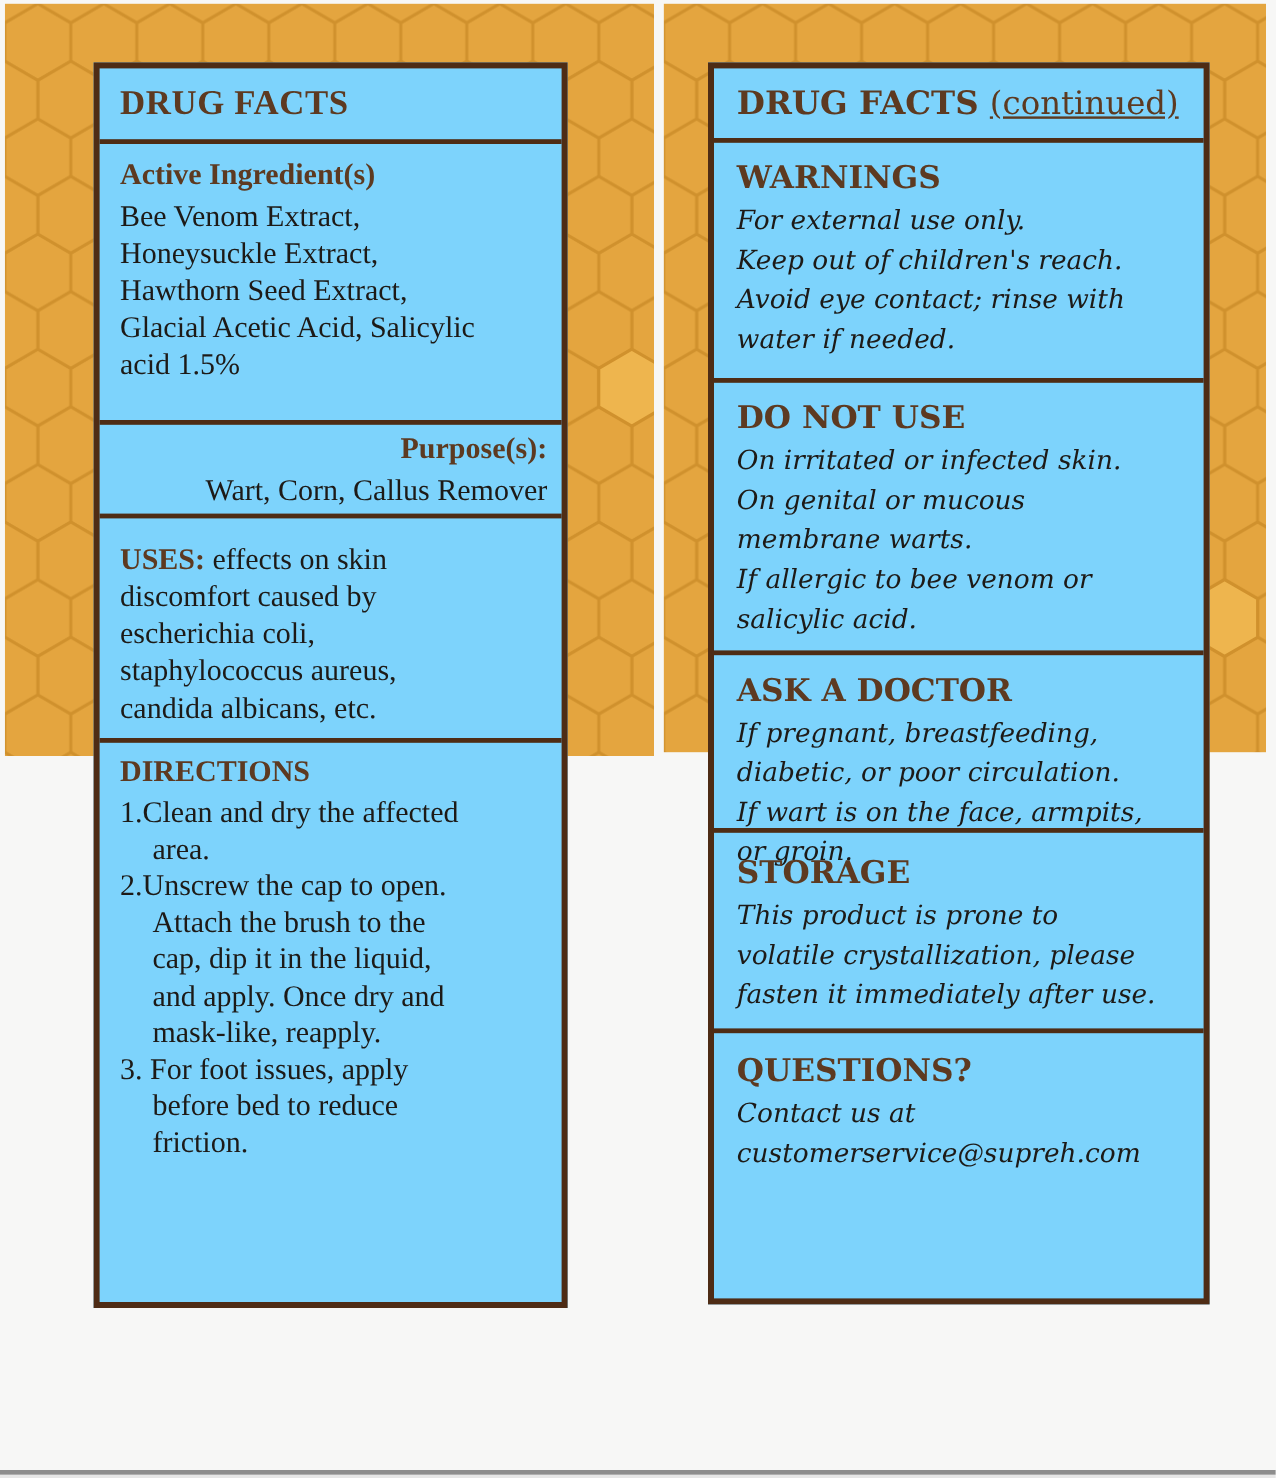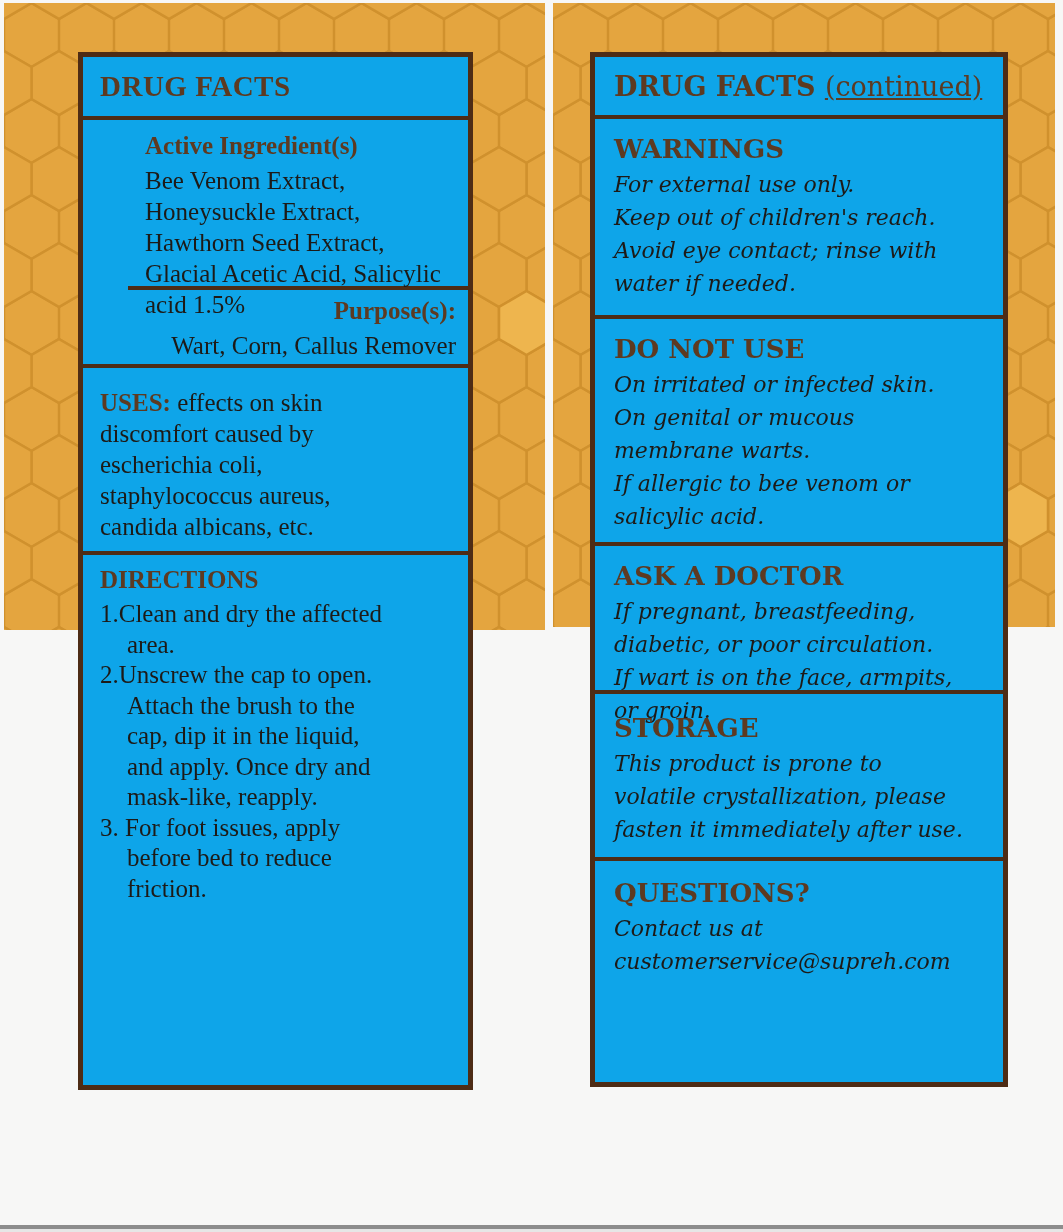--- a/index.html
+++ b/index.html
@@ -9,21 +9,21 @@
     font-family:"Liberation Serif", serif;
   }
   .gold-band{position:absolute;top:3px;display:block;}
   .gold-left{left:4px;}
   .gold-right{left:553px;}
 
   .facts-box{
     position:absolute;
     box-sizing:border-box;
     border:5px solid #4e2c15;
-    background:#0ea5e9;
+    background:#7dd3fc;
     display:flex;flex-direction:column;
     color:#1d1a17;
   }
   .box-left{left:78px;top:52px;width:395px;height:1038px;}
   .box-right{left:590px;top:52px;width:418px;height:1035px;font-family:"DejaVu Serif", serif;}
 
   .sec{box-sizing:border-box;border-bottom:4px solid #4e2c15;overflow:visible;}
   .sec.last{border-bottom:none;}
 
   
@@ -31,21 +31,21 @@
   .sec.hdr{display:flex;align-items:center;padding-top:0;}
   .sec-h1{
     margin:0;font-size:29px;font-weight:bold;color:#5d3a21;letter-spacing:0.5px;
   }
   .box-left .sec-h2{margin:0 0 5px 0;font-size:25px;font-weight:bold;color:#5d3a21;}
   .box-left p{margin:0;font-size:25px;line-height:31px;white-space:pre-line;}
   .inline-head{font-weight:bold;color:#5d3a21;}
   p.hang{padding-left:27px;text-indent:-27px;line-height:30.5px;}
 
   .s-header-l{height:63px;}
-  .s-active{height:170px;margin-left:45px;}
+  .s-active{height:234px;}
   .s-purpose{height:78px;padding-top:7px !important;text-align:right;}
   .s-uses{height:187px;padding-top:19px !important;}
   .s-directions{flex:1;padding-top:11px !important;}
 
   
   .box-right .sec{padding:15px 8px 0 19px;}
   .box-right .sec.hdr{padding-top:0;}
   .r-h1{margin:0;font-size:27px;font-weight:bold;color:#5d3a21;}
   .r-h1 .cont{font-weight:normal;text-decoration:underline;}
   .box-right .sec-h2{margin:0 0 4px 0;font-size:26px;font-weight:bold;color:#5d3a21;}

